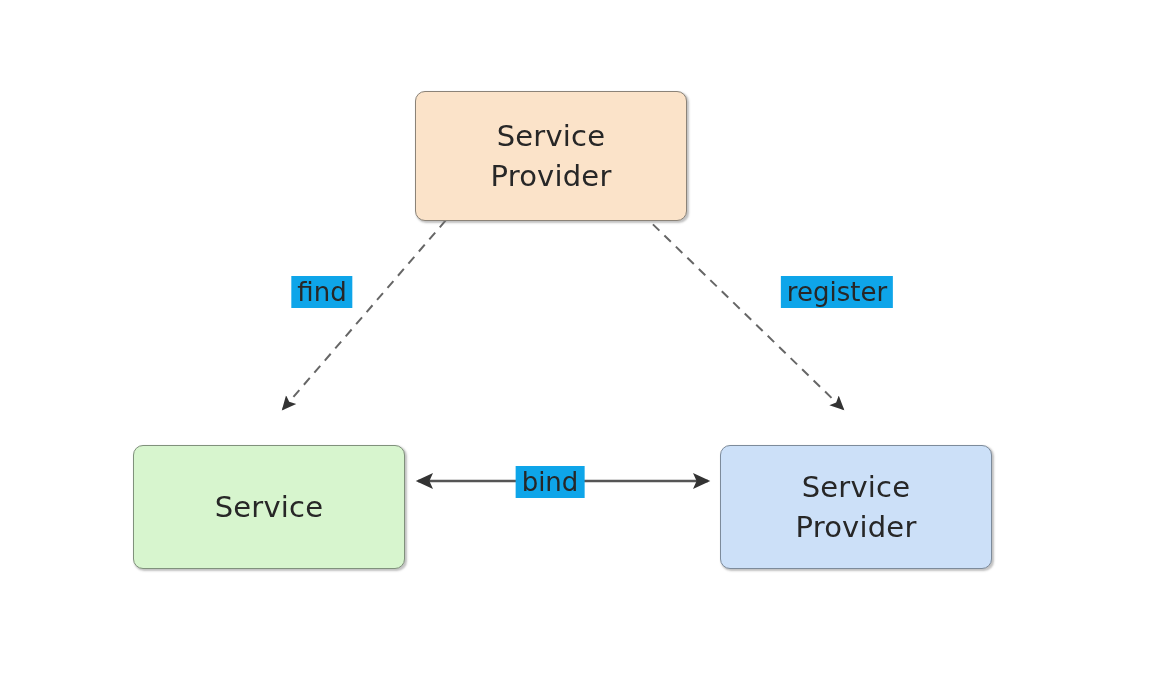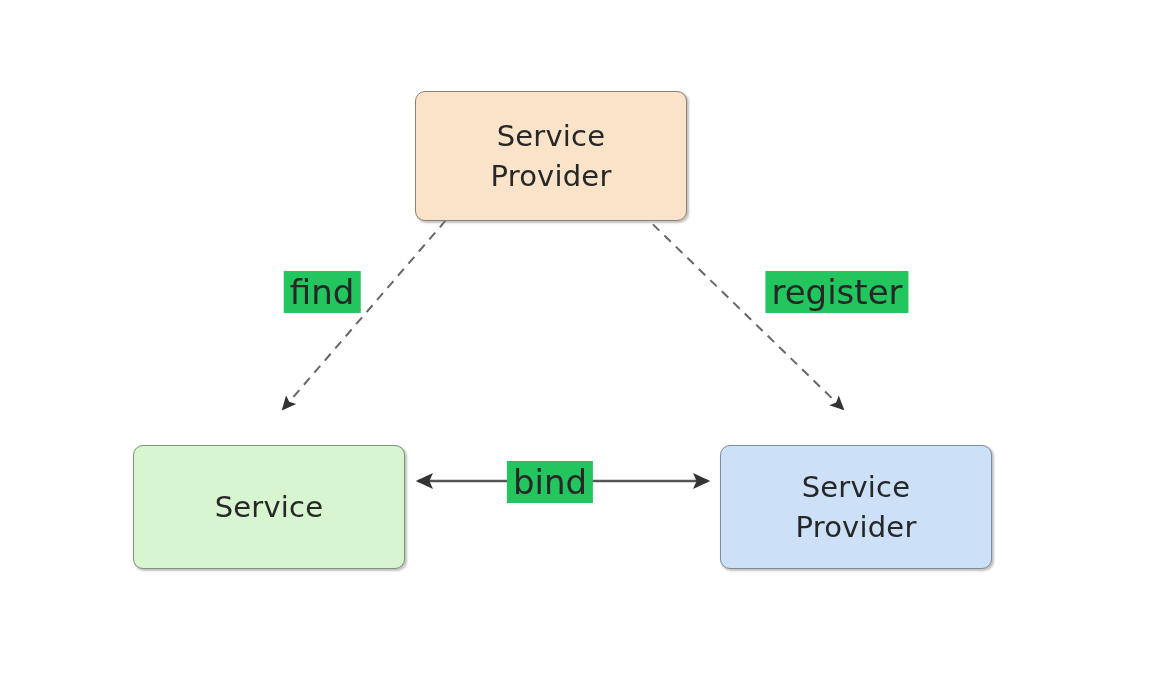--- a/index.html
+++ b/index.html
@@ -72,23 +72,23 @@
     width: 272px;
     height: 124px;
     background: #cce0f8;
     border-color: #7d8b9b;
   }
 
   
   .edge-label {
     position: absolute;
     font-family: "DejaVu Sans", sans-serif;
-    font-size: 34px;
+    font-size: 26px;
     color: #272727;
-    background: #22c55e;
+    background: #0ea5e9;
     padding: 1px 6px;
     white-space: nowrap;
     transform: translate(-50%, -50%);
   }
   #label-find     { left: 322px;  top: 292px; }
   #label-register { left: 837px;  top: 292px; }
   #label-bind     { left: 550px;  top: 438px; margin-top: 44px; }
 </style>
 </head>
 <body>

